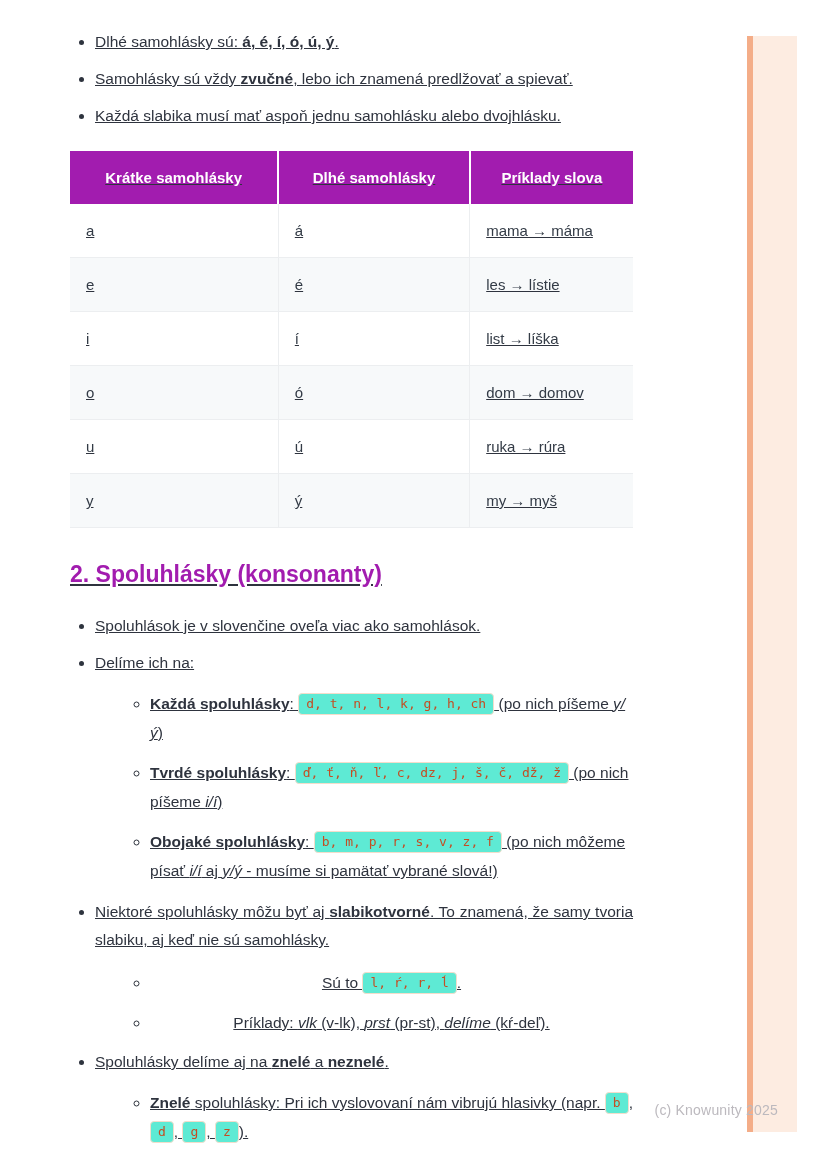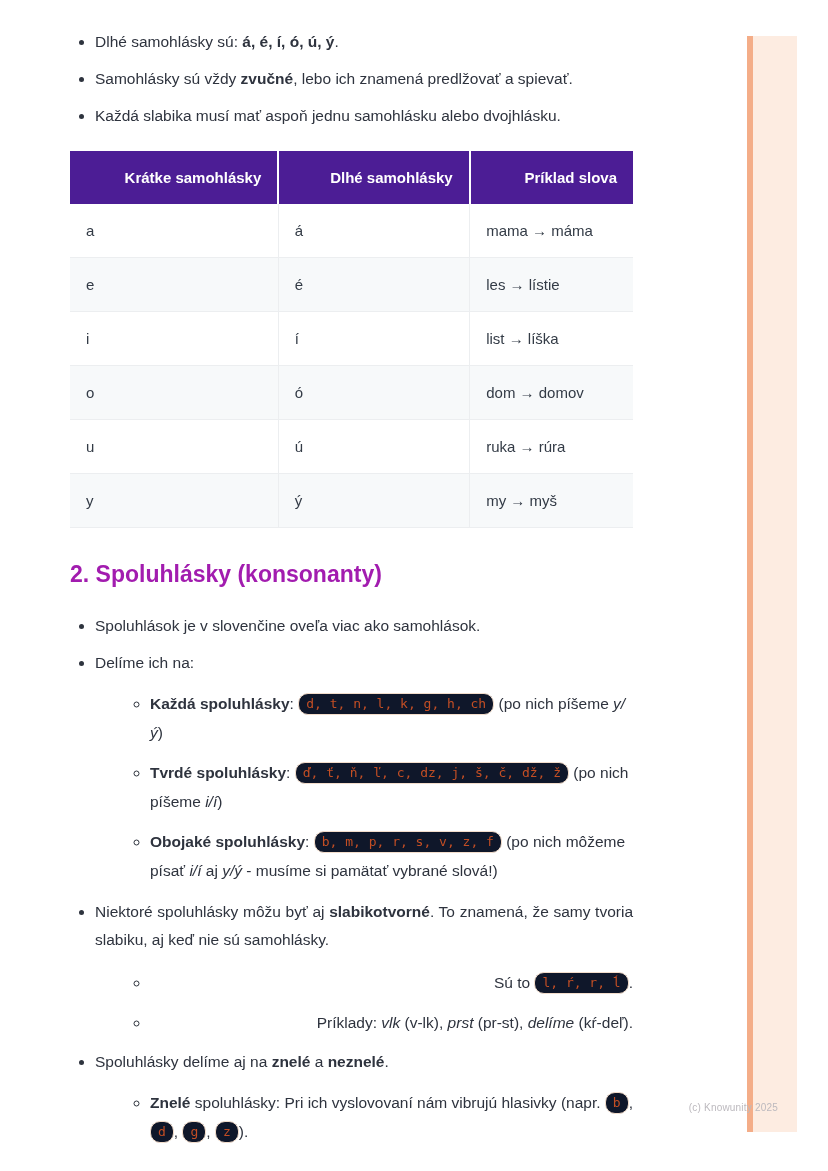--- a/index.html
+++ b/index.html
@@ -9,68 +9,68 @@
     font-family:"Liberation Sans",sans-serif;
     color:#2e333e;
     position:relative;
     overflow:hidden;
   }
   .page{position:relative;width:828px;height:1171px;}
   .edge-stripe{
     position:absolute;left:747px;top:36px;width:44px;height:1096px;
     background:#fdece1;border-left:6px solid #f4ad88;z-index:0;
   }
-  .content{position:absolute;left:70px;top:30px;width:563px;z-index:1;}
+  .content{position:absolute;left:70px;top:30px;width:563px;z-index:1;text-decoration:underline;}
   ul{margin:0;padding:0 0 0 25px;list-style:disc;}
   ul.sub{list-style:circle;padding-left:55px;margin-top:14px;}
   li{font-size:15.5px;line-height:24px;margin-bottom:13px;}
   ul.sub > li{line-height:29px;margin-bottom:11px;}
   b{font-weight:700;}
   i{font-style:italic;}
   .justify{text-align:justify;line-height:28px;}
   .chip{
     display:inline-block;
-    background:#0f172a;
+    background:#5eead4;
     border:1px solid #f3ddcb;
-    border-radius:10px;
+    border-radius:4px;
     padding:1px 7px 2px 7px;
     font-family:"DejaVu Sans Mono",monospace;
     font-size:13px;
     color:#c34e24;
     line-height:17px;
     position:relative;top:-1px;
     white-space:nowrap;
   }
   table.vowels{
     width:563px;margin-top:23px;border-collapse:collapse;
   }
   table.vowels th{
-    background:#4c1d95;color:#ffffff;
-    font-size:15px;font-weight:700;text-align:right;
+    background:#a21caf;color:#ffffff;
+    font-size:15px;font-weight:700;text-align:center;
     padding:18px 16px;
     border-right:2px solid #ffffff;
   }
   table.vowels th:last-child{border-right:none;}
   table.vowels td{
     font-size:15px;color:#333b46;
     padding:18px 16px;
     border-bottom:1px solid #eceef0;
     border-right:1px solid #eceef0;
     background:#ffffff;
   }
   table.vowels td:last-child{border-right:none;}
   table.vowels tr.alt td{background:#f7f9fa;}
   h2.section{
     margin:32px 0 26px 0;
     font-size:23px;line-height:28px;font-weight:700;
     color:#a21caf;
   }
   .footer{
     position:absolute;top:1102px;right:50px;z-index:2;
-    font-size:10px;color:#bcb9be;letter-spacing:0.2px;
+    font-size:14px;color:#bcb9be;letter-spacing:0.2px;
   }
 </style>
 </head>
 <body>
 
 <div class="page">
 
   <div class="edge-stripe"></div>
 
   <div class="content">
@@ -79,21 +79,21 @@
       <li><span>Dlhé samohlásky sú: </span><b>á, é, í, ó, ú, ý</b><span>.</span></li>
       <li><span>Samohlásky sú vždy </span><b>zvučné</b><span>, lebo ich znamená predlžovať a spievať.</span></li>
       <li><span>Každá slabika musí mať aspoň jednu samohlásku alebo dvojhlásku.</span></li>
     </ul>
 
     <table class="vowels">
       <thead>
         <tr>
           <th style="width:37%">Krátke samohlásky</th>
           <th style="width:34%">Dlhé samohlásky</th>
-          <th style="width:29%">Príklad slova</th>
+          <th style="width:29%">Príklady slova</th>
         </tr>
       </thead>
       <tbody>
         <tr>
           <td>a</td>
           <td>á</td>
           <td>mama → máma</td>
         </tr>
         <tr class="alt">
           <td>e</td>
@@ -130,21 +130,21 @@
 
       <li><span>Delíme ich na:</span>
         <ul class="sub">
           <li><b>Každá spoluhlásky</b><span>: </span><span class="chip">d, t, n, l, k, g, h, ch</span><span> (po nich píšeme </span><i>y/ý</i><span>)</span></li>
           <li><b>Tvrdé spoluhlásky</b><span>: </span><span class="chip">ď, ť, ň, ľ, c, dz, j, š, č, dž, ž</span><span> (po nich píšeme </span><i>i/í</i><span>)</span></li>
           <li><b>Obojaké spoluhlásky</b><span>: </span><span class="chip">b, m, p, r, s, v, z, f</span><span> (po nich môžeme písať </span><i>i/í</i><span> aj </span><i>y/ý</i><span> - musíme si pamätať vybrané slová!)</span></li>
         </ul>
       </li>
 
       <li class="justify"><span>Niektoré spoluhlásky môžu byť aj </span><b>slabikotvorné</b><span>. To znamená, že samy tvoria slabiku, aj keď nie sú samohlásky.</span>
-        <ul class="sub" style="text-align:right">
+        <ul class="sub" style="text-align:center">
           <li><span>Sú to </span><span class="chip">l, ŕ, r, ĺ</span><span>.</span></li>
           <li><span>Príklady: </span><i>vlk</i><span> (v-lk), </span><i>prst</i><span> (pr-st), </span><i>delíme</i><span> (kŕ-deľ).</span></li>
         </ul>
       </li>
 
       <li><span>Spoluhlásky delíme aj na </span><b>znelé</b><span> a </span><b>neznelé</b><span>.</span>
         <ul class="sub">
           <li><b>Znelé</b><span> spoluhlásky: Pri ich vyslovovaní nám vibrujú hlasivky (napr. </span><span class="chip">b</span><span>, </span><span class="chip">d</span><span>, </span><span class="chip">g</span><span>, </span><span class="chip">z</span><span>).</span></li>
         </ul>
       </li>

